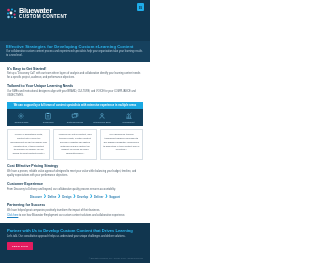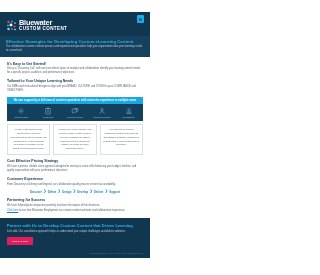--- a/index.html
+++ b/index.html
@@ -7,21 +7,21 @@
   body {
     font-family:"Liberation Sans", sans-serif;
     background:#ffffff;
     font-size:3px;
     color:#3c4a56;
     overflow:hidden;
   }
   .page { width:150px; height:275px; position:relative; background:#fff; }
 
   
-  .hdr { background:#11364f; padding:4px 6px 4px 6px; position:relative;margin-top:12px; }
+  .hdr { background:#11364f; padding:4px 6px 21px 6px; position:relative; }
   .badge {
     position:absolute; top:3px; right:6px;
     width:7px; height:8px; background:#1eadea; border-radius:1px;
     color:#0d2b42; font-size:4.5px; font-weight:bold;
     display:flex; align-items:center; justify-content:center;
     font-family:"Liberation Serif", serif;
   }
   .logo-row { display:flex; align-items:center; gap:2px; margin-top:3px; }
   .logo-mark { width:11px; height:11px; position:relative; flex:0 0 auto; }
   .logo-txt { line-height:1; }

